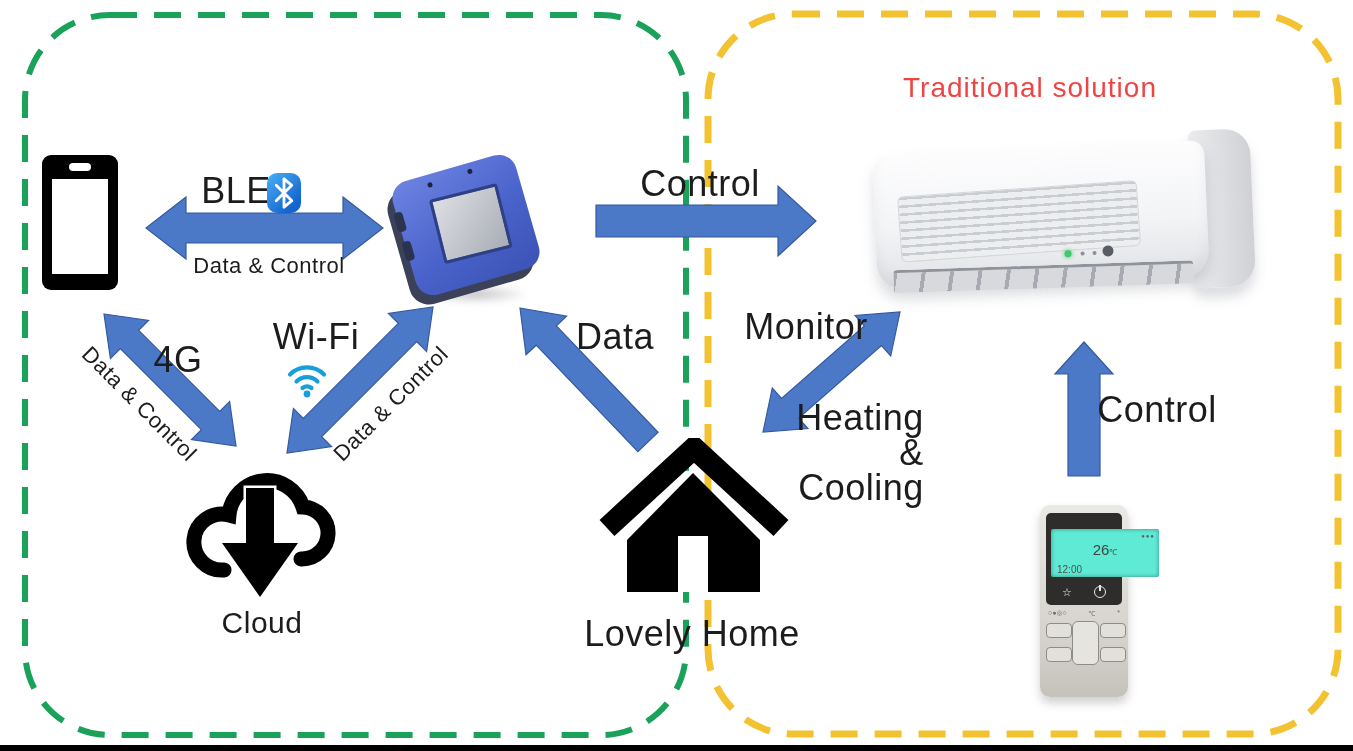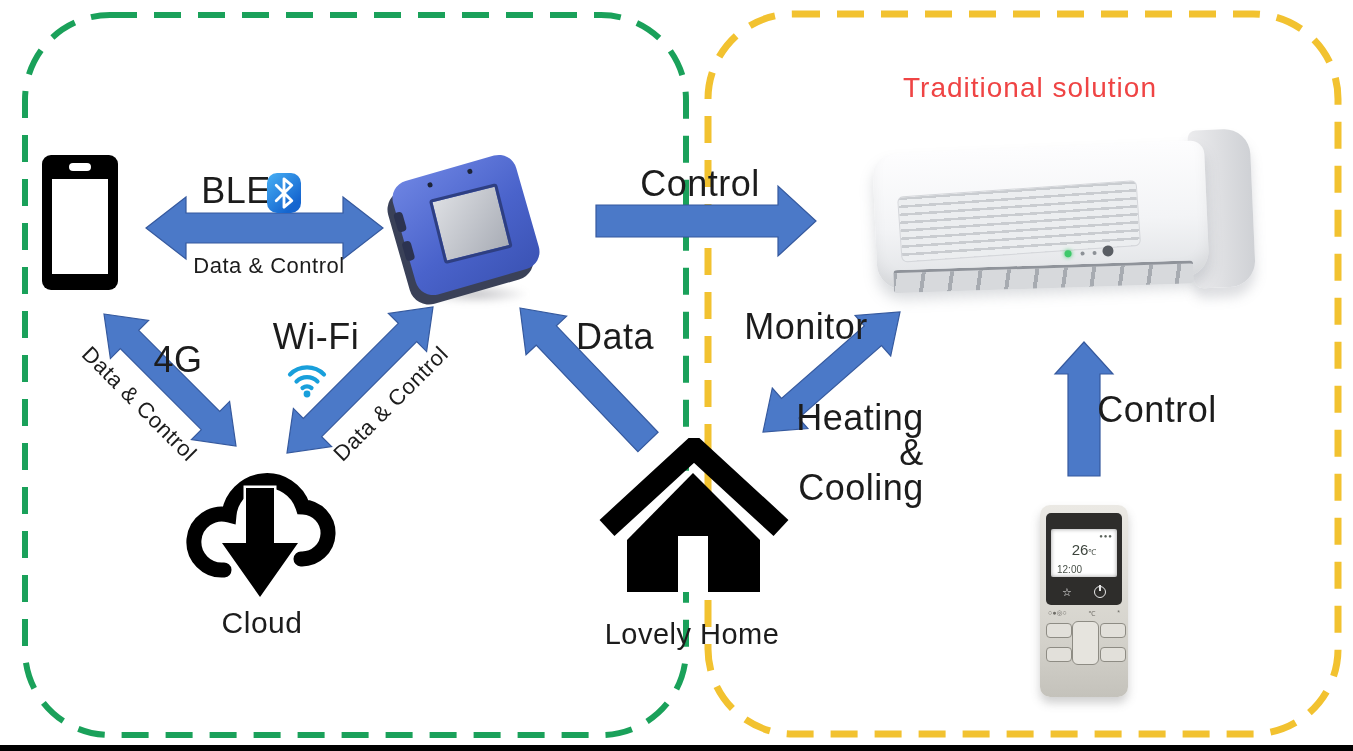--- a/index.html
+++ b/index.html
@@ -47,22 +47,22 @@
               background:repeating-linear-gradient(180deg,#c9ccd0 0 2.5px,#eceef0 2.5px 8px);transform:rotate(-1.5deg);}
   .ac .flap{position:absolute;left:16px;top:118px;width:300px;height:20px;border-radius:4px;transform:rotate(.6deg);
             background:repeating-linear-gradient(100deg,#a7abb1 0 4px,#d7d9dc 4px 28px);
             border-top:3px solid #8f939a;}
   .ac .led{position:absolute;border-radius:50%;}
   
   .remote{position:absolute;left:1040px;top:505px;width:88px;height:192px;border-radius:10px;
           background:linear-gradient(180deg,#ebe9e4 0%,#d4d2cb 70%,#c4c2bb 100%);
           box-shadow:0 6px 10px rgba(100,100,100,.3);}
   .remote .panel{position:absolute;left:6px;top:8px;width:76px;height:92px;background:#2e2d2b;border-radius:5px;}
-  .remote .lcd{position:absolute;left:5px;top:16px;width:66px;height:48px;background:#ffffff;border-radius:2px;
-               box-shadow:inset 0 0 4px rgba(0,0,0,.4);}
+  .remote .lcd{position:absolute;left:5px;top:16px;width:66px;height:48px;background:#5eead4;border-radius:2px;
+               box-shadow:inset 0 0 4px rgba(0,0,0,.4);padding-left:42px;}
   .remote .lcd .temp{position:absolute;left:50%;top:12px;transform:translateX(-50%);font-size:15px;color:#3c443c;}
   .remote .lcd .unitsm{font-size:8px;}
   .remote .lcd .time{position:absolute;left:6px;bottom:2px;font-size:10px;color:#4a524a;}
   .remote .lcd .dots{position:absolute;right:4px;top:4px;font-size:6px;color:#5a625a;letter-spacing:1px;}
   .remote .strip{position:absolute;left:5px;bottom:4px;width:66px;height:18px;display:flex;
                  align-items:center;justify-content:space-around;color:#e8e8e8;font-size:11px;}
   .remote .power{width:10px;height:10px;border:1.5px solid #e8e8e8;border-radius:50%;position:relative;}
   .remote .power::after{content:"";position:absolute;left:50%;top:-2px;width:1.5px;height:6px;
                         background:#e8e8e8;margin-left:-0.75px;}
   .remote .symrow{position:absolute;left:8px;top:104px;width:72px;height:10px;font-size:7px;color:#6e6c66;
@@ -142,21 +142,21 @@
     <path d="M54 120 a28 28 0 1 1 5-55 a38 38 0 0 1 74-8 a26 26 0 1 1 -2 52" fill="#ffffff" stroke="#000000" stroke-width="15" stroke-linecap="round"></path>
     <polygon points="76,38 104,38 104,93 128,93 90,147 52,93 76,93" fill="#000000" stroke="#ffffff" stroke-width="5" paint-order="stroke"></polygon>
   </svg>
   <div class="label" style="left:262px;top:623px;font-size:30px;">Cloud</div>
 
   <svg width="195" height="162" viewBox="0 0 195 162" style="left:595px;top:438px;">
     <polyline points="12,90 99,10 186,90" fill="none" stroke="#000000" stroke-width="22"></polyline>
     <polygon points="32,102 98,35 165,102 165,154 32,154" fill="#000000"></polygon>
     <rect x="83" y="98" width="30" height="56" fill="#ffffff"></rect>
   </svg>
-  <div class="label" style="left:692px;top:634px;font-size:29px;">Lovely Home</div>
+  <div class="label" style="left:692px;top:634px;font-size:36px;">Lovely Home</div>
 
   <div class="ac">
     <div class="cap"></div>
     <div class="body">
       <div class="grille"></div>
       <div class="led" style="left:188px;top:104px;width:7px;height:7px;background:#3ec96a;box-shadow:0 0 4px #3ec96a;"></div>
       <div class="led" style="left:204px;top:106px;width:4px;height:4px;background:#8d9197;"></div>
       <div class="led" style="left:216px;top:106px;width:4px;height:4px;background:#8d9197;"></div>
       <div class="led" style="left:226px;top:101px;width:11px;height:11px;background:#5a5e64;"></div>
       <div class="flap"></div>

